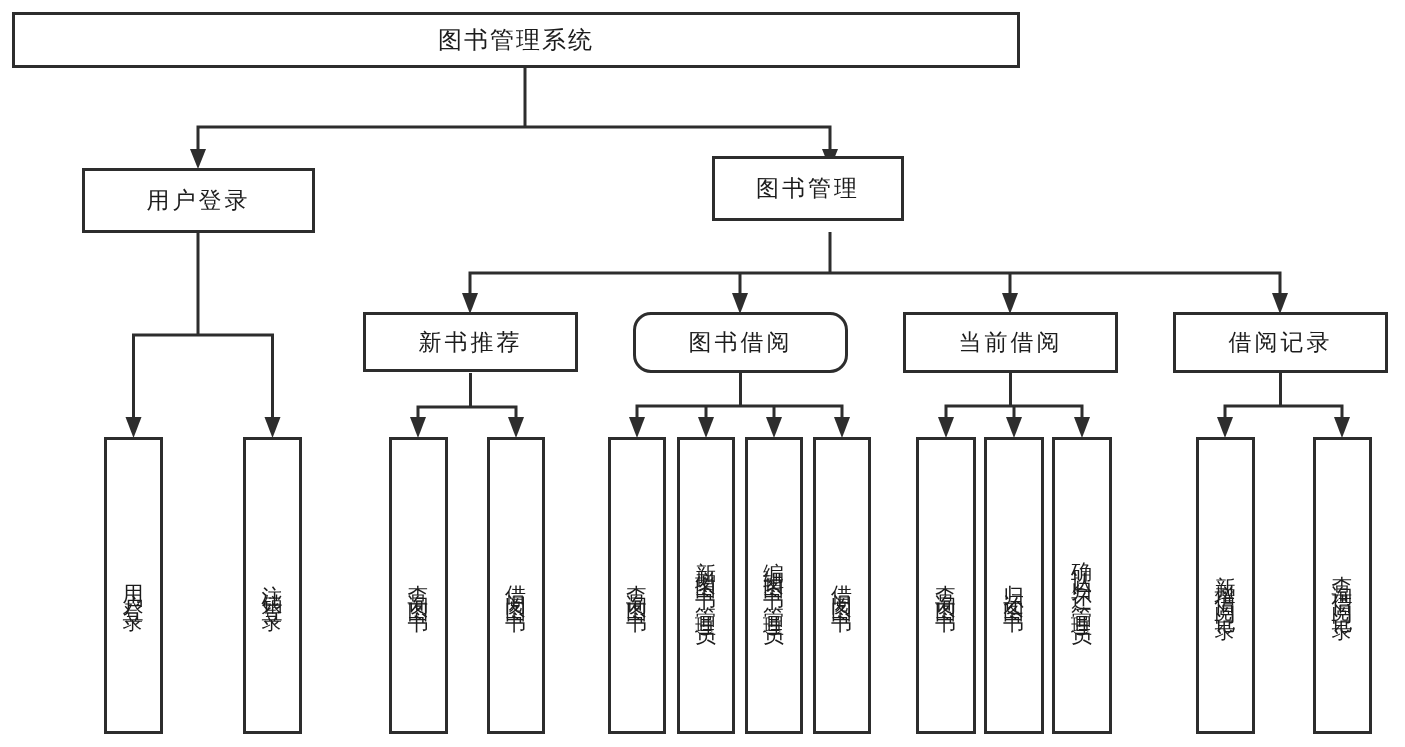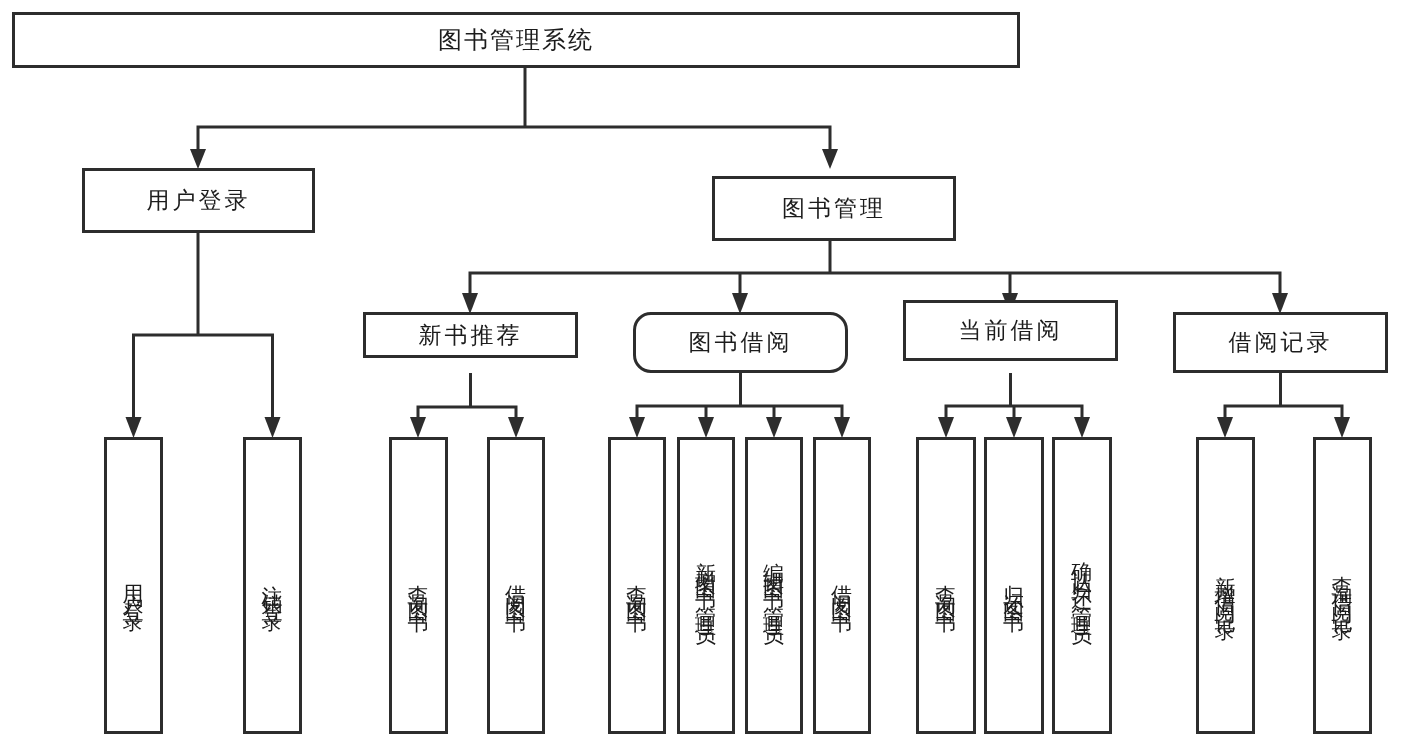--- a/index.html
+++ b/index.html
@@ -33,24 +33,24 @@
     writing-mode: vertical-rl;
     text-orientation: mixed;
     font-size: 21px;
     letter-spacing: 9px;
     line-height: 1;
     white-space: nowrap;
   }
   
   .n-root   { left: 12px;   top: 12px;  width: 1008px; height: 56px; }
   .n-login  { left: 82px;   top: 168px; width: 233px;  height: 65px; }
-  .n-mgmt   { left: 712px;  top: 176px; width: 244px;  height: 65px; }
-  .n-l3a    { left: 363px;  top: 312px; width: 215px;  height: 46px; }
+  .n-mgmt   { left: 712px;  top: 156px; width: 192px;  height: 65px; }
+  .n-l3a    { left: 363px;  top: 312px; width: 215px;  height: 60px; }
   .n-l3b    { left: 633px;  top: 312px; width: 215px;  height: 61px; border-radius: 18px; }
-  .n-l3c    { left: 903px;  top: 300px; width: 215px;  height: 61px; }
+  .n-l3c    { left: 903px;  top: 312px; width: 215px;  height: 61px; }
   .n-l3d    { left: 1173px; top: 312px; width: 215px;  height: 61px; }
   .leaf     { top: 437px; height: 297px; }
   .n-a1 { left: 104px;  width: 59px; }
   .n-a2 { left: 243px;  width: 59px; }
   .n-b1 { left: 389px;  width: 59px; }
   .n-b2 { left: 487px;  width: 58px; }
   .n-c1 { left: 608px;  width: 58px; }
   .n-c2 { left: 677px;  width: 58px; }
   .n-c3 { left: 745px;  width: 58px; }
   .n-c4 { left: 813px;  width: 58px; }

